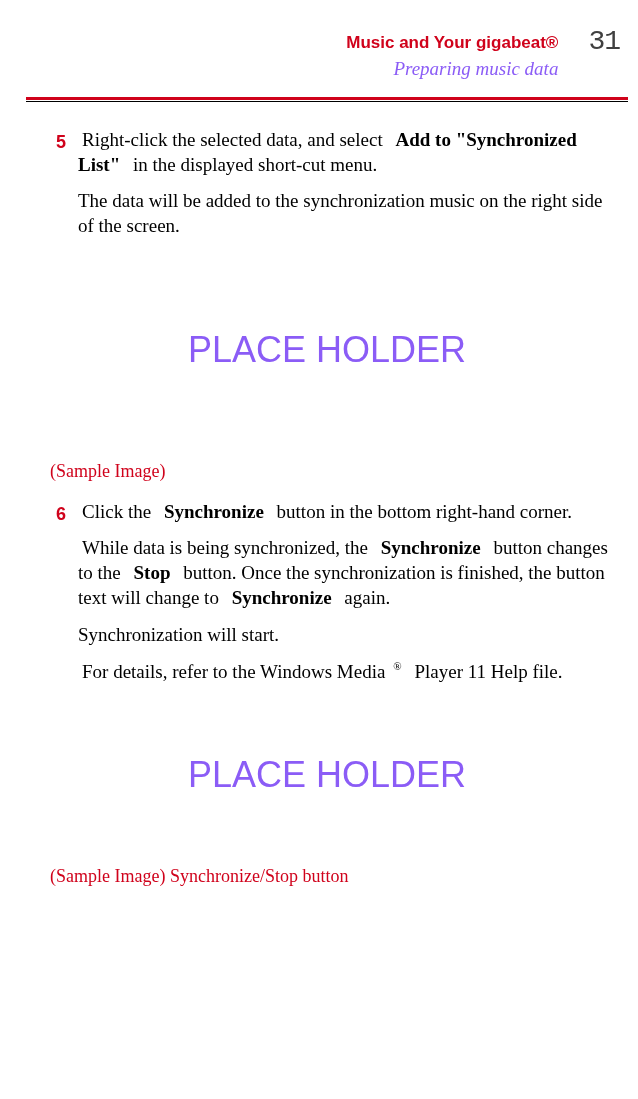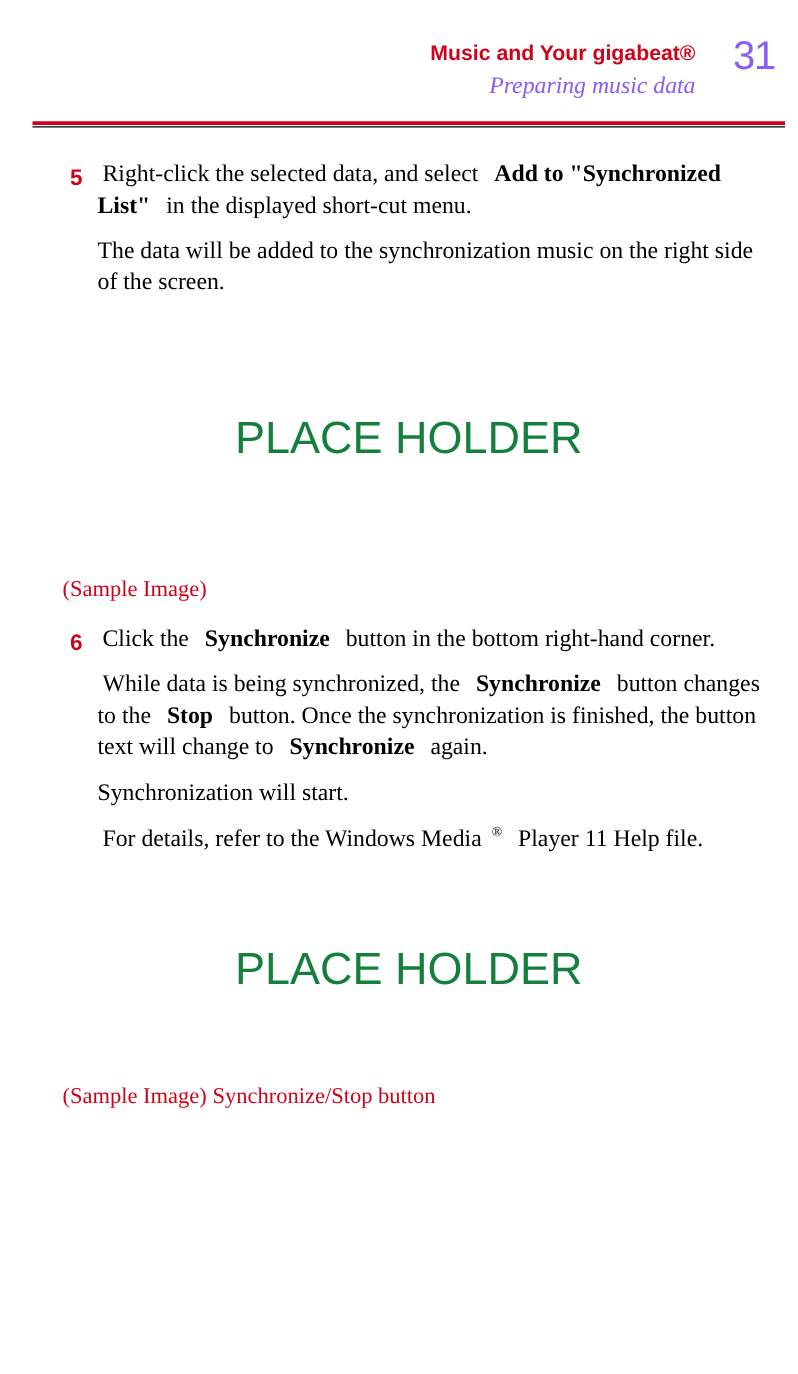--- a/index.html
+++ b/index.html
@@ -28,23 +28,23 @@
       font-weight: bold;
       font-size: 17px;
     }
     .header-sub {
       color: #8b5cf6;
       font-style: italic;
       font-size: 19px;
       font-family: 'Times New Roman', Times, serif;
     }
     .page-num {
-      color: #8b5cf6;
-      font-family: Liberation Sans, sans-serif;
-      font-size: 32px;
+      color: #404040;
+      font-family: Liberation Mono, monospace;
+      font-size: 28px;
       line-height: 1;
       font-weight: 400;
       letter-spacing: -1px;
     }
     .hr-red {
       height: 3px;
       background: #d0021b;
       margin: 8px 18px 0 18px;
     }
     .hr-thin {
@@ -68,21 +68,21 @@
       font-weight: bold;
       font-size: 18px;
     }
     .para {
       font-size: 19px;
       line-height: 1.3;
       margin-bottom: 12px;
     }
     .bold { font-weight: bold; }
     .placeholder {
-      color: #15803d;
+      color: #8b5cf6;
       font-family: Arial, Helvetica, sans-serif;
       font-size: 36px;
       text-align: center;
       letter-spacing: 0px;
       margin: 90px 0 90px -40px;
       font-weight: 400;
     }
     .placeholder-2 {
       margin: 70px 0 70px -40px;
     }

